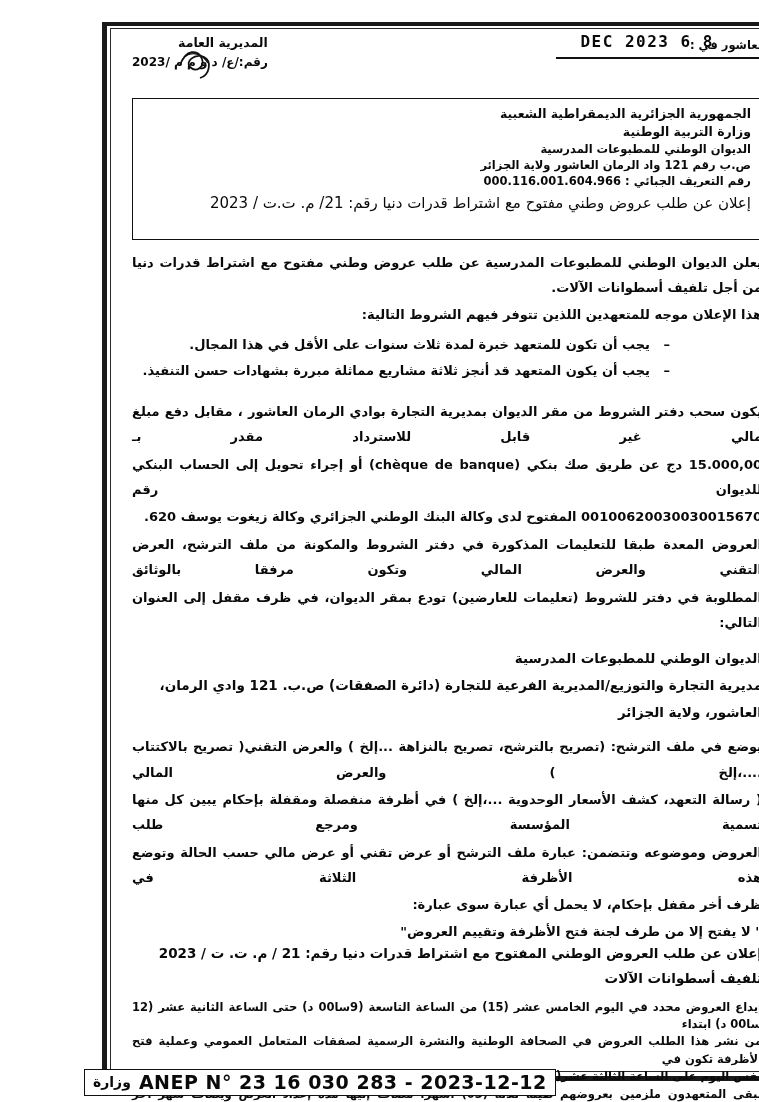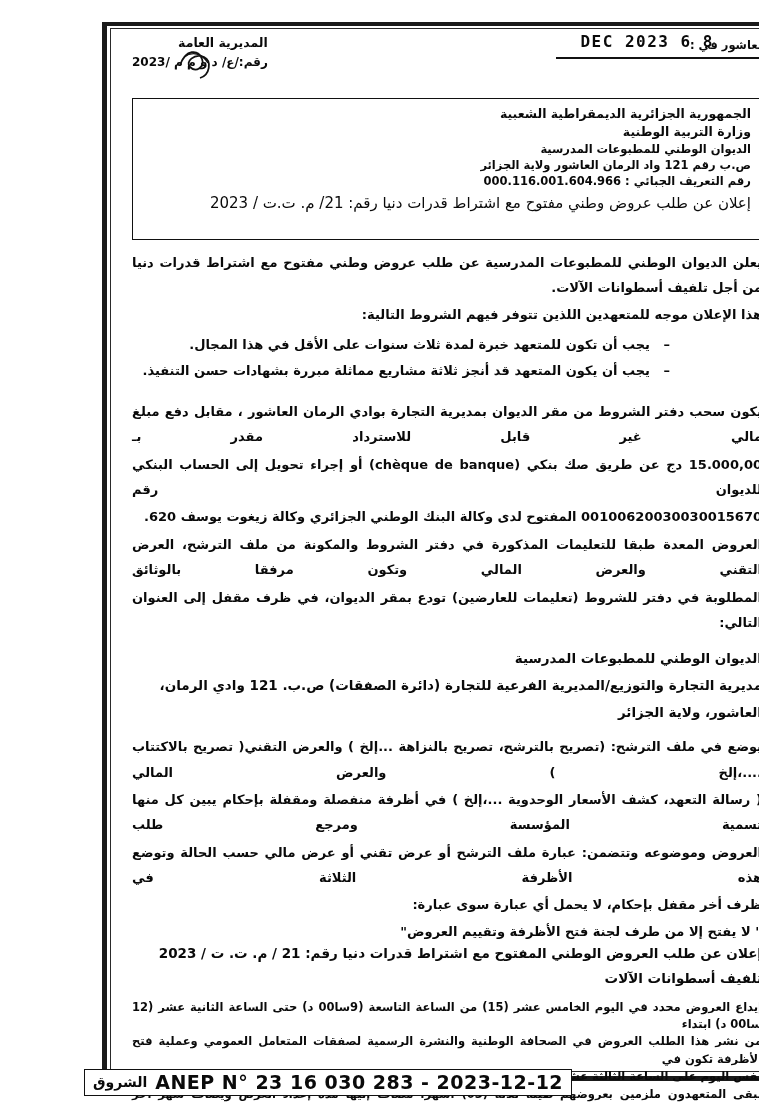--- a/index.html
+++ b/index.html
@@ -331,17 +331,17 @@
       <p>إيداع العروض محدد في اليوم الخامس عشر (15) من الساعة التاسعة (9سا00 د) حتى الساعة الثانية عشر (12 سا00 د) ابتداء</p>
       <p>من نشر هذا الطلب العروض في الصحافة الوطنية والنشرة الرسمية لصفقات المتعامل العمومي وعملية فتح الأظرفة تكون في</p>
       <p>نفس اليوم على الساعة الثالثة عشر(13سا00د).</p>
       <p>يبقى المتعهدون ملزمين بعروضهم طيلة ثلاثة (03) أشهر، مضاف إليها مدة إعداد العرض ويضاف شهر أخر للمتعاهد الفائز</p>
 
     </div>
 
   </div>
 
   <div class="anep-bar">
-    <span class="anep-paper">الشروق</span>
+    <span class="anep-paper">وزارة</span>
     <span class="anep-code">ANEP N° 23 16 030 283  -  2023-12-12</span>
   </div>
 
 </div>
 
 </body></html>

